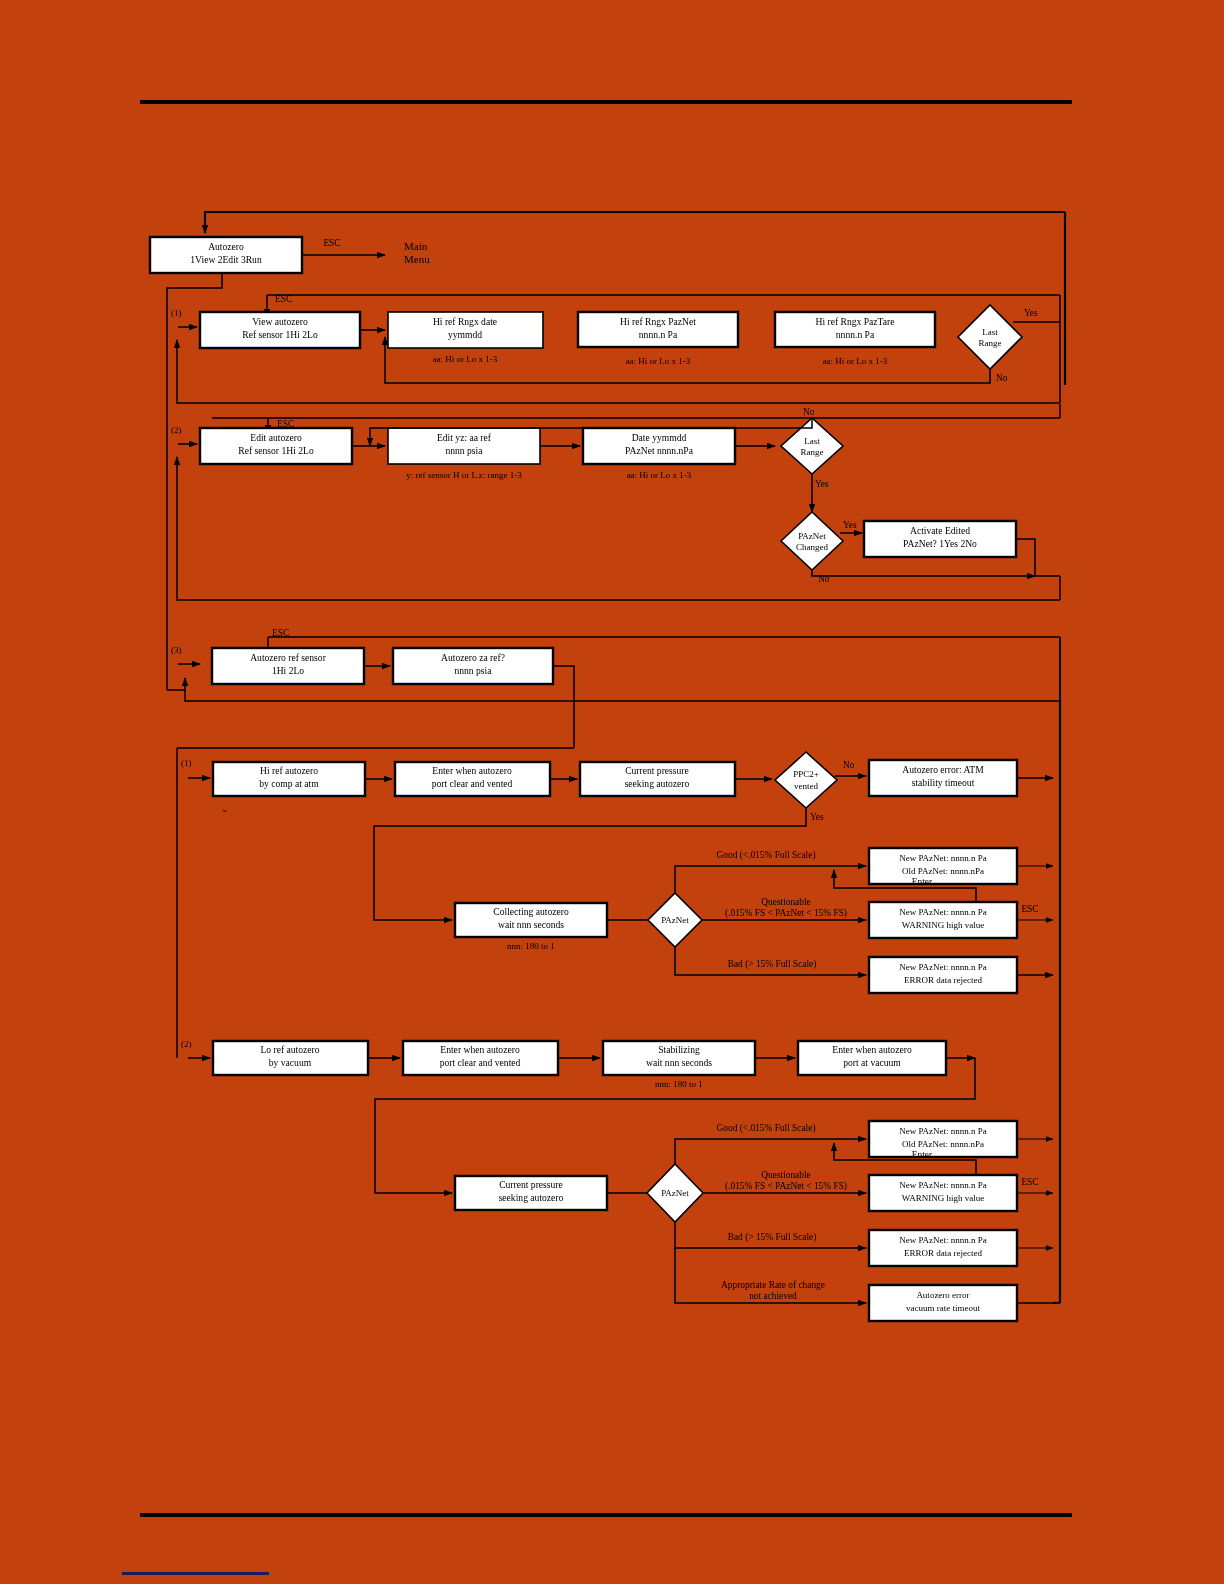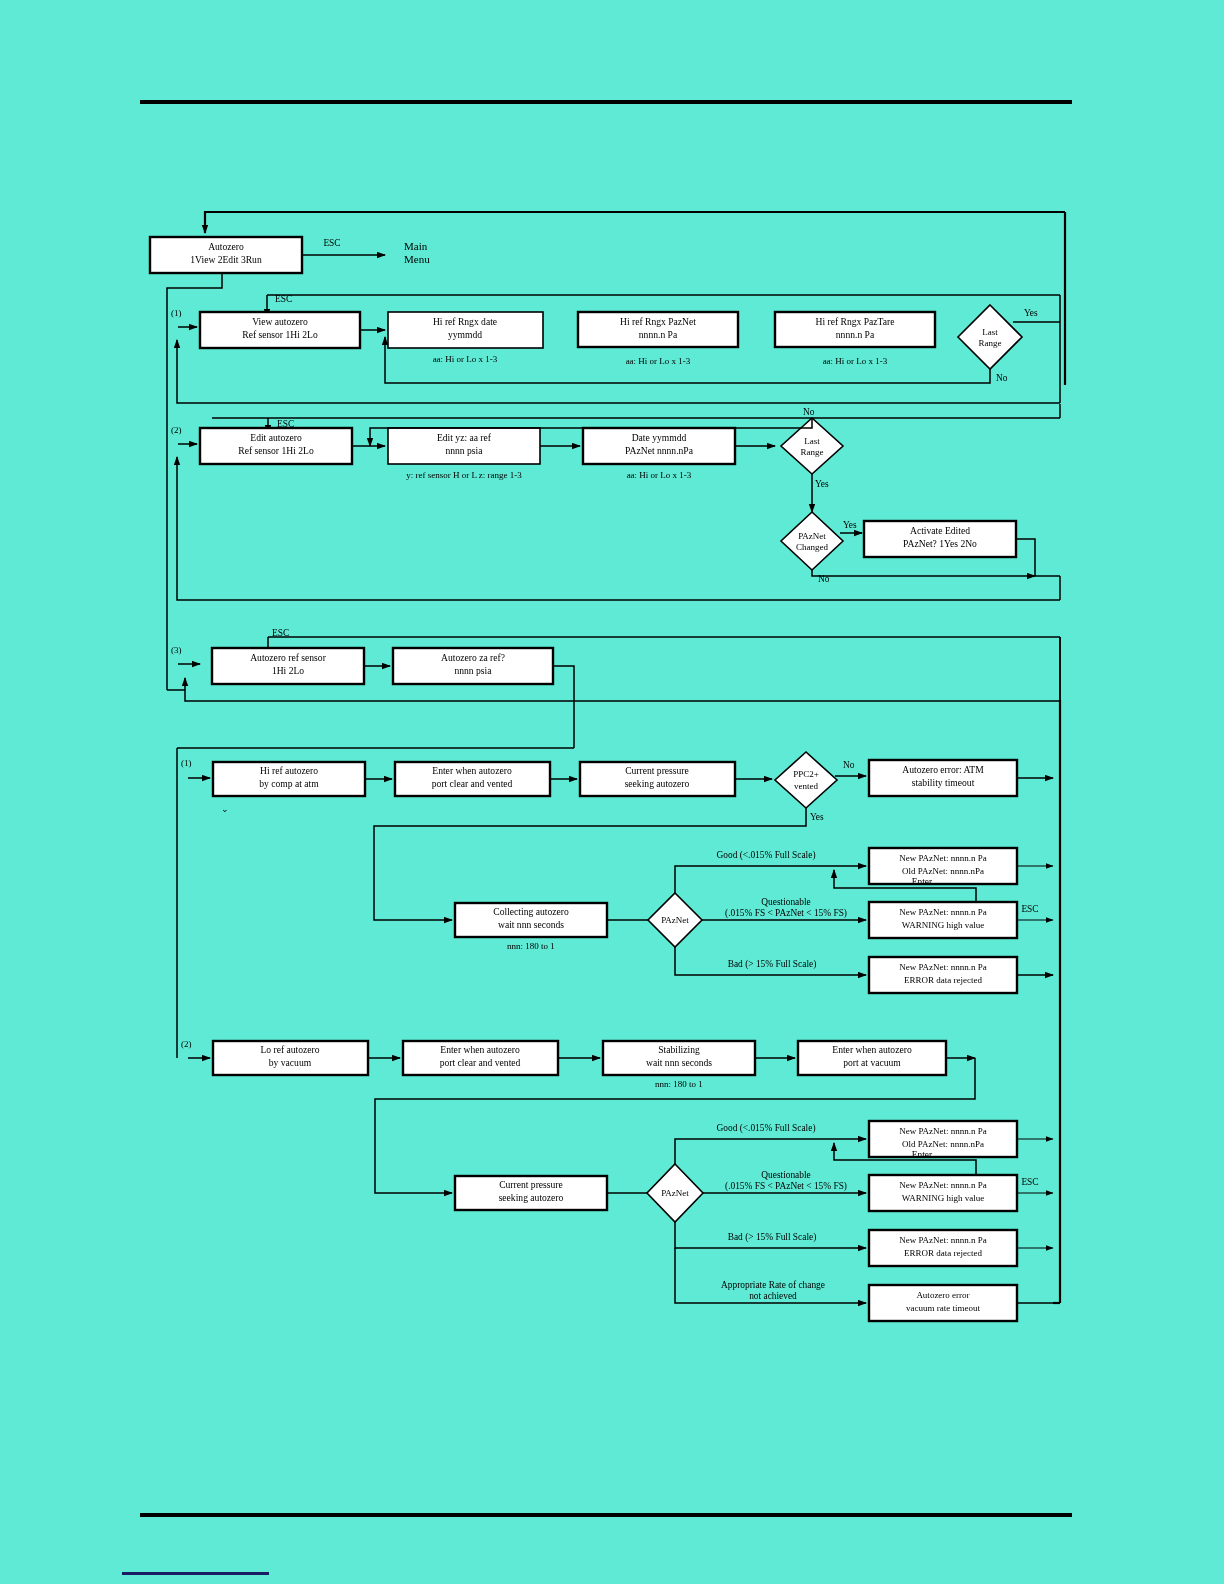--- a/index.html
+++ b/index.html
@@ -10,21 +10,21 @@
   body {
     width: 1224px;
     height: 1584px;
     position: relative;
     font-family: "Liberation Serif", "DejaVu Serif", serif;
     overflow: hidden;
   }
   #page {
     position: absolute;
     inset: 0;
-    background: #5eead4;
+    background: #c2410c;
   }
   svg.diagram {
     position: absolute;
     left: 0;
     top: 0;
     width: 1224px;
     height: 1584px;
   }
   .rule {
     position: absolute;

